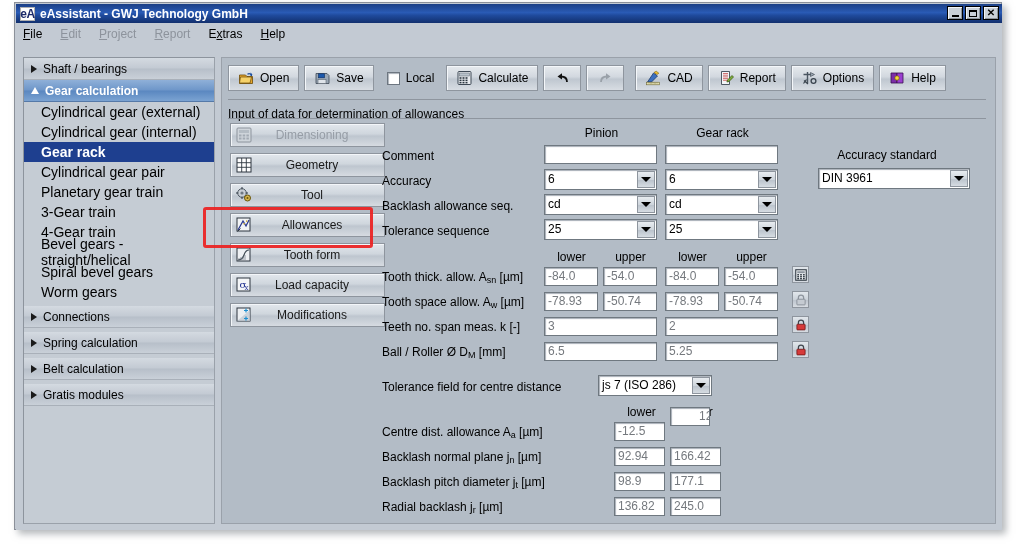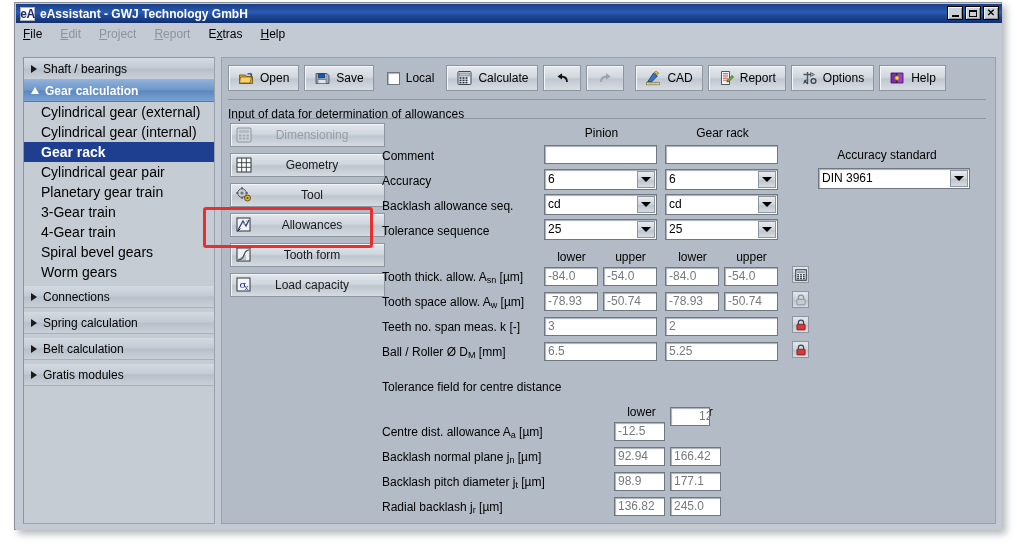--- a/index.html
+++ b/index.html
@@ -357,20 +357,23 @@
               <span>Cylindrical gear pair</span>
             </div>
           <div class="sb-item">
               <span>Planetary gear train</span>
             </div>
           <div class="sb-item">
               <span>3-Gear train</span>
             </div>
           <div class="sb-item">
               <span>4-Gear train</span>
+            </div>
+          <div class="sb-item">
+              <span>Bevel gears - straight/helical</span>
             </div>
           <div class="sb-item">
               <span>Spiral bevel gears</span>
             </div>
           <div class="sb-item">
               <span>Worm gears</span>
             </div>
         </div>
 
         <div class="sb-spacer"></div>
@@ -558,20 +561,30 @@
             </svg>
             <span class="tb-label">Tooth form</span>
           </div>
           <div class="tab-btn">
             <svg class="tb-ico" viewBox="0 0 20 18">
               <rect x="3" y="2" width="13" height="13" fill="#f4f6f8" stroke="#2e3740" stroke-width="1"></rect>
               <text x="5.5" y="12" font-family="DejaVu Serif, serif" font-size="10" fill="#1d2d8f">σ</text>
               <text x="10.5" y="14" font-family="DejaVu Serif, serif" font-size="7" fill="#1d2d8f">x</text>
             </svg>
             <span class="tb-label">Load capacity</span>
+          </div>
+          <div class="tab-btn">
+            <svg class="tb-ico" viewBox="0 0 20 18">
+              <rect x="3" y="2" width="13" height="13" fill="#eceff2" stroke="#2e3740" stroke-width="1"></rect>
+              <path d="M3 15L16 4v11z" fill="#c3cad2" opacity="0.8"></path>
+              <g stroke="#1f8fd0" stroke-width="1.2">
+                  <path d="M12 2.5v4M10 4.5h4M12 10.5v4M10 12.5h4"></path>
+                </g>
+            </svg>
+            <span class="tb-label">Modifications</span>
           </div>
         </div>
 
         <div class="form">
 
           <div class="colhdr" style="position:absolute;left:162px;top:6px;width:115px;">Pinion</div>
           <div class="colhdr" style="position:absolute;left:283px;top:6px;width:115px;">Gear rack</div>
           <div class="colhdr" style="position:absolute;left:425px;top:28px;width:160px;">Accuracy standard</div>
 
           <div class="combo" style="position:absolute;left:436px;top:48px;width:152px;">
@@ -681,20 +694,26 @@
           <div class="fld ro" style="position:absolute;left:162px;top:222px;width:113px;">6.5</div>
           <div class="fld ro" style="position:absolute;left:283px;top:222px;width:113px;">5.25</div>
           <div class="lockbtn" style="position:absolute;left:410px;top:221px;">
             <svg width="12" height="12" viewBox="0 0 16 16">
               <path d="M4.5 7V5a3.5 3.5 0 017 0v2" fill="none" stroke="#3f464e" stroke-width="1.6"></path>
               <rect x="2.5" y="7" width="11" height="7.5" rx="0.8" fill="#d63a3a" stroke="#6b1111" stroke-width="1"></rect>
             </svg>
           </div>
 
           <div class="lbl" style="position:absolute;left:0px;top:260px;">Tolerance field for centre distance</div>
+          <div class="combo" style="position:absolute;left:216px;top:255px;width:114px;">
+            <span>js 7 (ISO 286)</span>
+            <span class="arrowbox">
+                <span class="caret"></span>
+              </span>
+          </div>
 
           <div class="colhdr" style="position:absolute;left:232px;top:285px;width:55px;">lower</div>
           <div class="colhdr" style="position:absolute;left:288px;top:285px;width:55px;">upper</div>
 
           <div class="lbl" style="position:absolute;left:0px;top:305px;"><span>Centre dist. allowance A</span><sub>a</sub><span> [µm]</span></div>
           <div class="fld ro" style="position:absolute;left:232px;top:302px;width:51px;">-12.5</div>
           <div class="fld ro" style="position:absolute;left:288px;top:287px;width:40px;padding-left:28px;">12.5</div>
 
           <div class="lbl" style="position:absolute;left:0px;top:330px;"><span>Backlash normal plane j</span><sub>n</sub><span> [µm]</span></div>
           <div class="fld ro" style="position:absolute;left:232px;top:327px;width:51px;">92.94</div>

